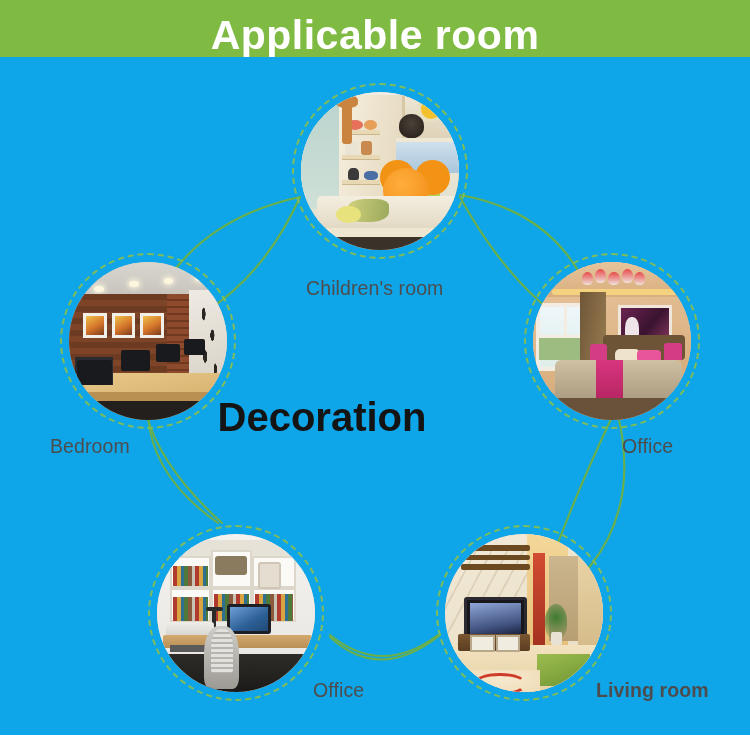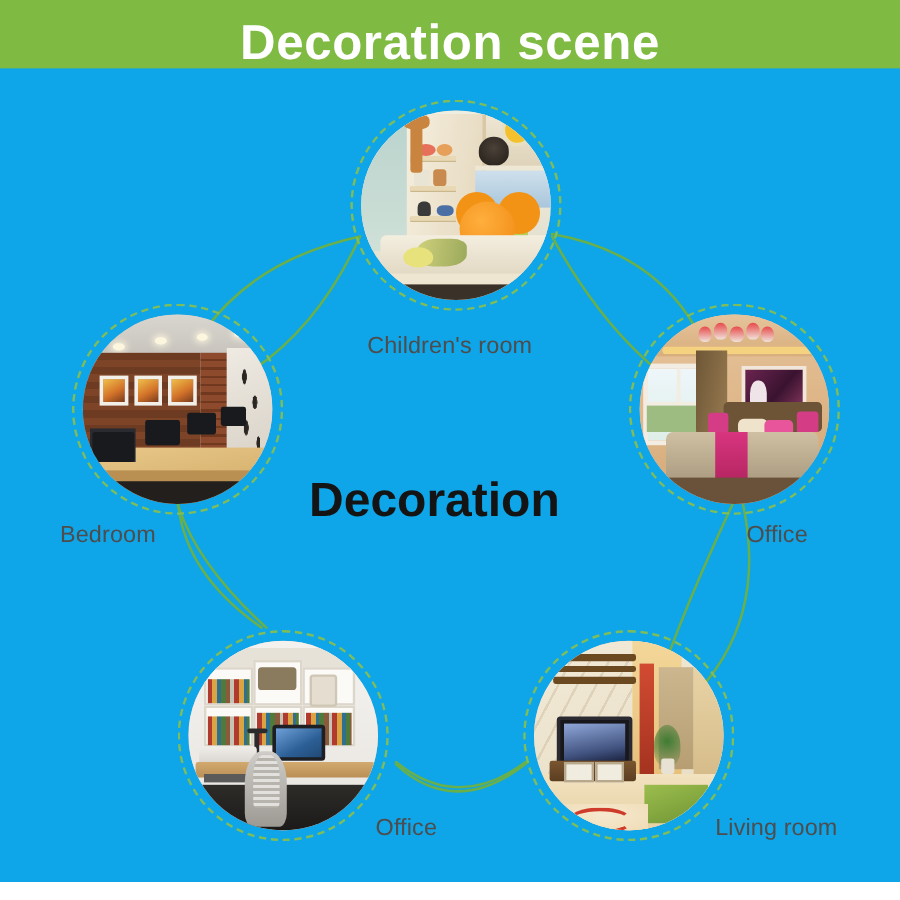--- a/index.html
+++ b/index.html
@@ -94,37 +94,36 @@
   
   #node-children { left: 292px; top: 26px; }
   #node-bedroom  { left: 524px; top: 196px; }
   #node-living   { left: 436px; top: 468px; }
   #node-study    { left: 148px; top: 468px; }
   #node-office   { left: 60px;  top: 196px; }
 
   
   #label-children { left: 306px; top: 220px; }
   #label-bedroom  { left: 622px; top: 378px; }
-  #label-living   { left: 596px; top: 622px; }
+  #label-living   { left: 596px; top: 622px; font-weight: bold; }
   #label-study    { left: 313px; top: 622px; }
   #label-office   { left: 50px;  top: 378px; }
 
   
   #center-title {
     position: absolute;
     left: 0;
     top: 338px;
     width: 644px;
     text-align: center;
     font-size: 40px;
     font-weight: bold;
     color: #141414;
     font-family: "Liberation Sans", sans-serif;
     letter-spacing: 0px;
-    padding-left: 40px;
   }
 
   
 
   
   .cr-wall      { position:absolute; inset:0; background:linear-gradient(170deg,#f0efe4 0%,#e9e6d6 55%,#ded9c6 100%); }
   .cr-leftwall  { position:absolute; left:0; top:0; width:26%; height:74%; background:linear-gradient(180deg,#b9d3cd,#cfe0d7); }
   .cr-cabinet   { position:absolute; left:24%; top:2%; width:40%; height:70%; background:linear-gradient(100deg,#f6efdf,#e4d7bc); border-right:3px solid #d9c8a6; }
   .cr-shelf     { position:absolute; background:#e8d9b4; box-shadow:0 1px 0 #cbb78c; }
   .cr-topbox    { position:absolute; left:62%; top:0%; width:38%; height:30%; background:linear-gradient(180deg,#efe8d6,#ded3b9); }
@@ -215,21 +214,21 @@
   .of-desk   { position:absolute; left:0; top:70%; width:100%; height:30%; background:linear-gradient(170deg,#e8c88a,#cfa862); }
   .of-deskedge{ position:absolute; left:0; top:82%; width:100%; height:6%; background:#b98f52; }
   .of-mon    { position:absolute; background:#191a1e; border-radius:2px; }
   .of-monb   { position:absolute; background:#2a2b30; }
   .of-dark   { position:absolute; left:0; top:88%; width:100%; height:12%; background:#221f1c; }
 </style>
 </head>
 <body>
 
 <div id="banner">
-  <div id="banner-title">Decoration scene</div>
+  <div id="banner-title">Applicable room</div>
 </div>
 
 <div id="stage">
 
   <svg id="connector-svg" viewBox="0 0 750 678">
     <g fill="none" stroke="#6AB04A" stroke-width="2.1" stroke-linecap="round">
 
       <path d="M 460,138 Q 584,160 604,290"></path>
 
       <path d="M 618,358 Q 648,486 536,556"></path>

